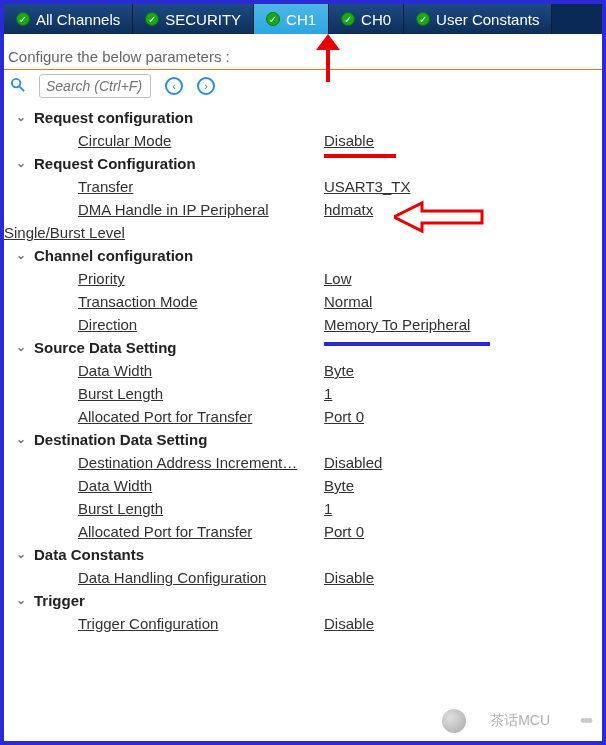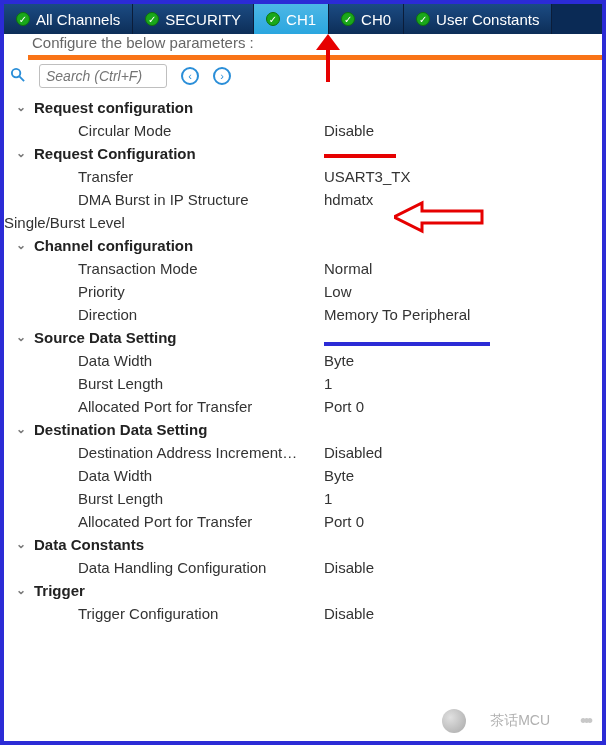--- a/index.html
+++ b/index.html
@@ -40,36 +40,35 @@
   .tab .chk {
     width: 14px; height: 14px;
     border-radius: 50%;
     background: #1aa81a;
     display: flex; align-items: center; justify-content: center;
     font-size: 10px; color: #fff;
     border: 1px solid #0d700d;
   }
   
   .instruct {
-    padding: 0 6px 4px 4px;
+    padding: 14px 6px 4px 4px;
     color: #666;
     font-size: 15px;
-    border-bottom: 5px solid #f97316;
-    margin-left: 24px;
+    border-bottom: 1px solid #f97316;
   }
   
   .searchbar {
     display: flex;
     align-items: center;
     gap: 14px;
     padding: 4px 6px;
   }
   .searchbar .mag { color: #2a8ed8; font-size: 16px; }
   .searchbar input {
-    width: 128px;
+    width: 112px;
     padding: 3px 6px;
     border: 1px solid #bfbfbf;
     border-radius: 3px;
     font-style: italic;
     color: #888;
     font-size: 14px;
   }
   .navcirc {
     width: 18px; height: 18px; border: 2px solid #2a8ed8; border-radius: 50%;
     display: flex; align-items: center; justify-content: center;
@@ -90,20 +89,21 @@
     display: inline-block;
     color: #777;
     font-size: 12px;
     width: 12px;
     transform: translateY(-1px);
   }
   .row {
     display: flex;
     align-items: center;
     padding: 3px 0;
+    text-decoration: underline;
   }
   .row .lbl {
     flex: 0 0 320px;
     padding-left: 74px;
     color: #333;
     white-space: nowrap;
     overflow: hidden;
     text-overflow: ellipsis;
   }
   .row .val {
@@ -203,37 +203,37 @@
     </div>
     <div class="group-head">
       <span class="chev">⌄</span>
       <span>Request Configuration</span>
     </div>
     <div class="row">
       <div class="lbl">Transfer</div>
       <div class="val">USART3_TX</div>
     </div>
     <div class="row">
-      <div class="lbl">DMA Burst in IP Structure</div>
+      <div class="lbl">DMA Handle in IP Peripheral</div>
       <div class="val">hdmatx</div>
     </div>
     <div class="row">
       <div class="val">Single/Burst Level</div>
     </div>
     <div class="group-head">
       <span class="chev">⌄</span>
       <span>Channel configuration</span>
+    </div>
+    <div class="row">
+      <div class="lbl">Priority</div>
+      <div class="val">Low</div>
     </div>
     <div class="row">
       <div class="lbl">Transaction Mode</div>
       <div class="val">Normal</div>
-    </div>
-    <div class="row">
-      <div class="lbl">Priority</div>
-      <div class="val">Low</div>
     </div>
     <div class="row">
       <div class="lbl">Direction</div>
       <div class="val">Memory To Peripheral</div>
     </div>
     <div class="group-head">
       <span class="chev">⌄</span>
       <span>Source Data Setting</span>
     </div>
     <div class="row">

